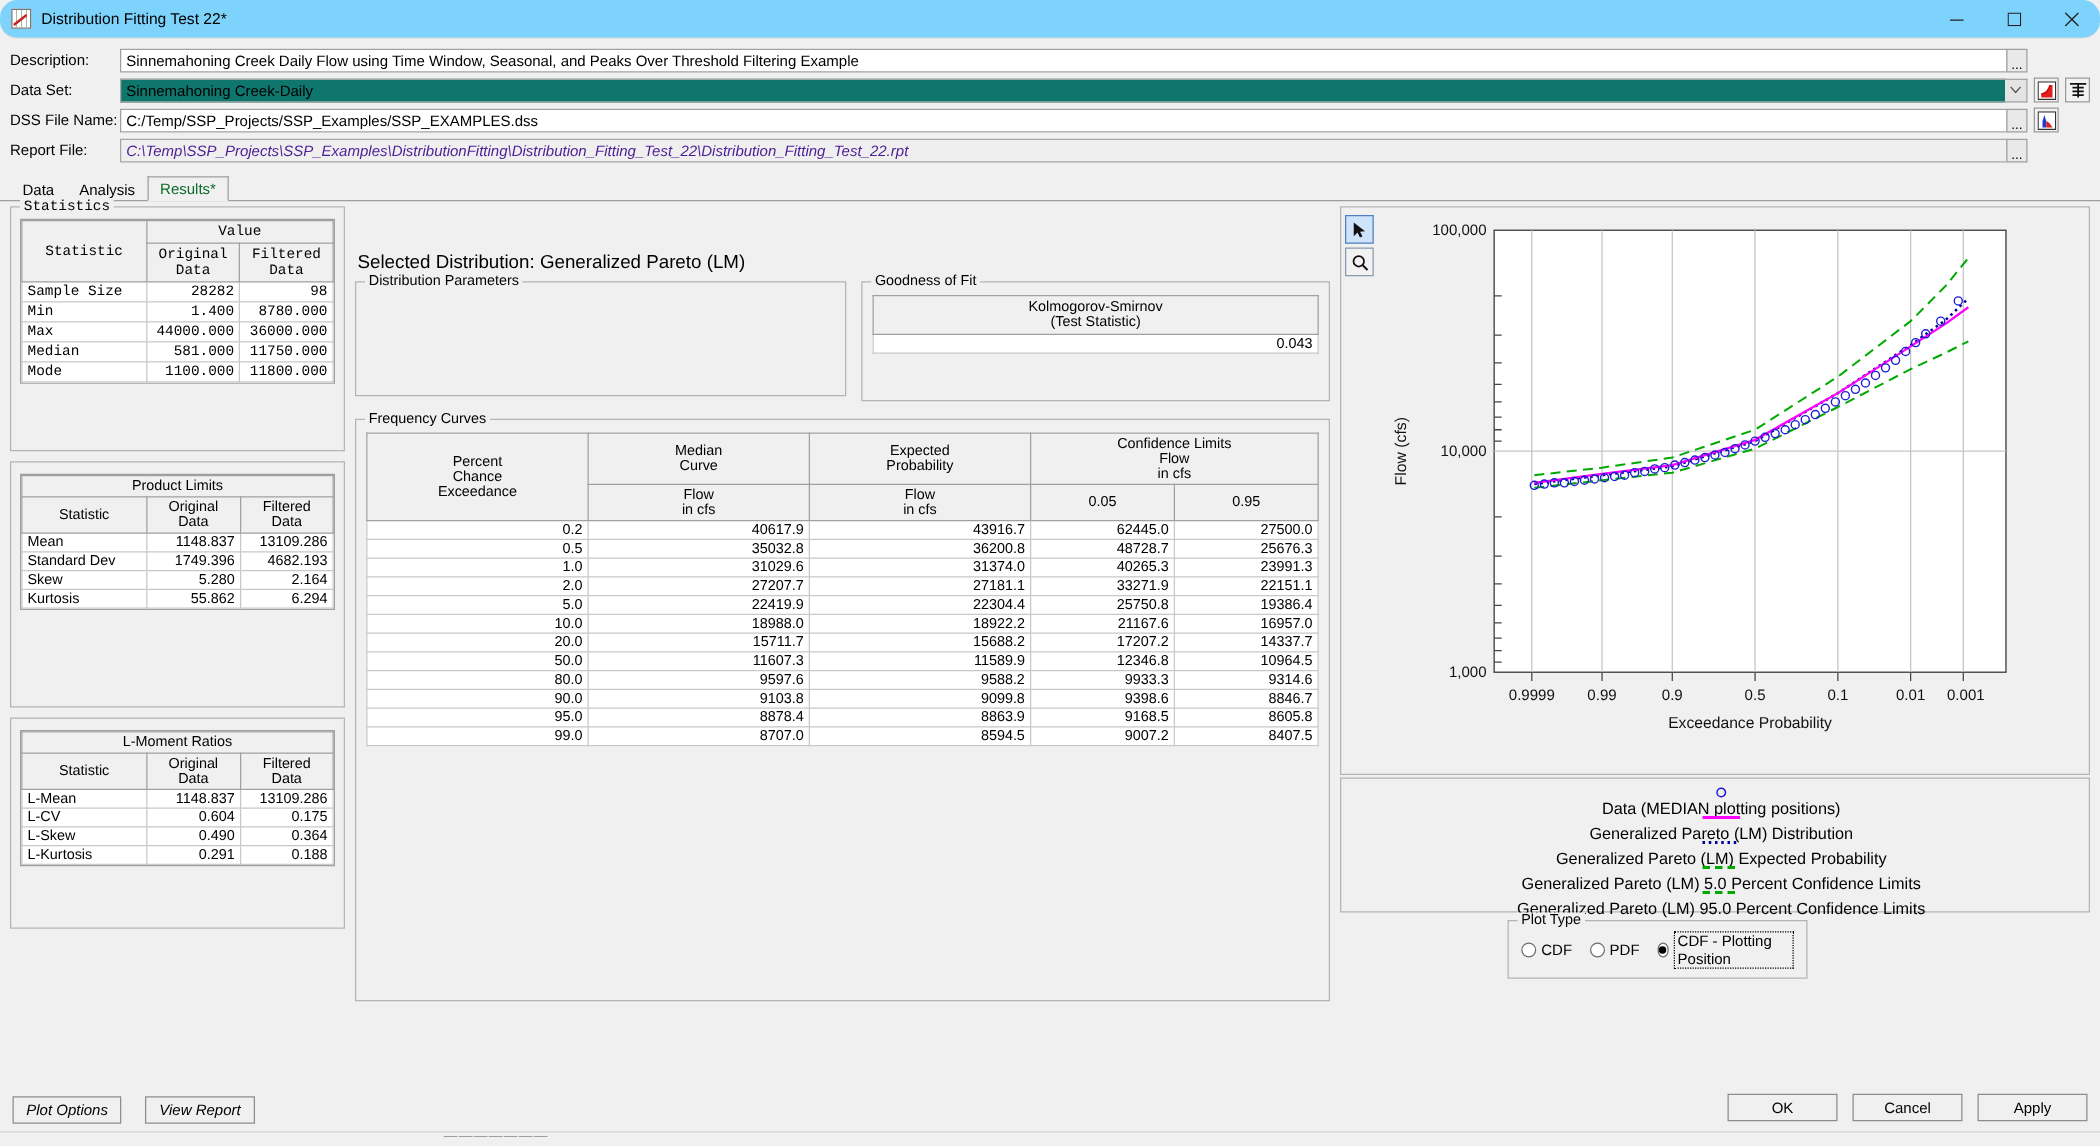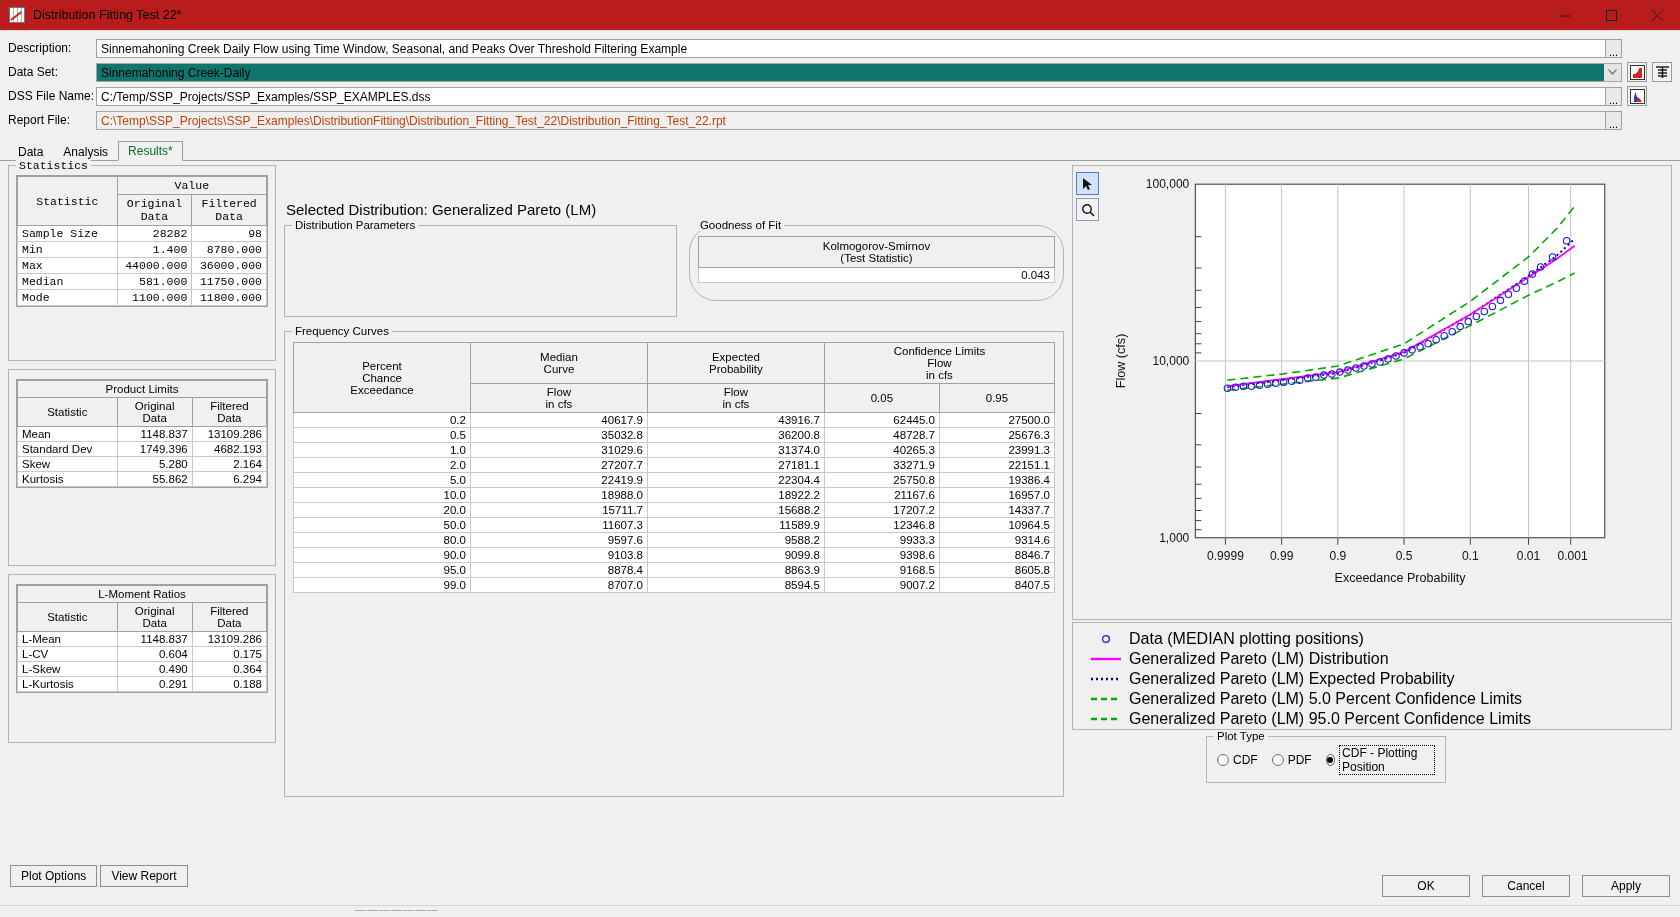--- a/index.html
+++ b/index.html
@@ -7,22 +7,22 @@
   body {
     width:1680px; height:917px;
     font-family:"Liberation Sans", sans-serif;
     font-size:12px;
     background:#f0f0f0;
     color:#000;
     overflow:hidden;
   }
   
   #titlebar{
-    height:31px; background:#b91c1c; border-bottom:1px solid #dcdcdc;
-    display:flex; align-items:center; position:relative;
+    height:31px; background:#7dd3fc; border-bottom:1px solid #dcdcdc;
+    display:flex; align-items:center; position:relative;border-radius:14px;
   }
   #app-icon{ width:16px;height:16px;margin-left:9px;margin-right:8px;
     border:1px solid #777; background:#fff; position:relative; overflow:hidden;}
   #app-icon i{position:absolute;display:block;}
   #app-icon i.g1{left:0;top:0;width:100%;height:100%;
      background:
        linear-gradient(to right,transparent 3px,#9fbf9f 3px,#9fbf9f 4px,transparent 4px),
        linear-gradient(to right,transparent 7px,#9fbf9f 7px,#9fbf9f 8px,transparent 8px),
        linear-gradient(to right,transparent 11px,#9fbf9f 11px,#9fbf9f 12px,transparent 12px);}
   #app-icon i.r1{left:1px;top:11px;width:13px;height:2px;background:#cc2222;
@@ -35,21 +35,21 @@
   
   #formhdr{padding:4px 0 2px 0;}
   .frow{display:flex;align-items:center;height:22px;margin:2px 0;}
   .flabel{width:96px;padding-left:8px;font-size:12px;}
   .fwrap{flex:1;display:flex;align-items:center;}
   .ftext{
     flex:1;height:19px;border:1px solid #a0a0a0;background:#fff;
     padding:1px 4px;font-size:12px;line-height:17px; white-space:nowrap; overflow:hidden;
   }
   .ftext.ro{background:#0f766e;border:1px solid #a6a6a6;}
-  .ftext.gray{background:#efefef;border:1px solid #a6a6a6;color:#c2410c;}
+  .ftext.gray{background:#efefef;border:1px solid #a6a6a6;color:#4c1d95;font-style:italic;}
   .dots{
     width:17px;height:19px;border:1px solid #a0a0a0;background:#e9e9e9;
     display:flex;align-items:flex-end;justify-content:center;font-size:11px;
     line-height:10px;margin-left:-1px;
   }
   .combo-arrow{
     width:18px;height:19px;background:#e4e4e4;border:1px solid #a6a6a6;border-left:none;
     display:flex;align-items:center;justify-content:center;margin-left:-1px;
   }
   .combo-arrow svg{display:block;}
@@ -95,36 +95,36 @@
   
   #rightcol{width:600px;margin-left:8px;display:flex;flex-direction:column;}
   #plotarea{flex:1;border:1px solid #b4b4b4;background:#f0f0f0;display:flex;}
   #tooltray{width:30px;padding:6px 3px 0 3px;}
   .tool{width:23px;height:23px;border:1px solid #8a9aad;background:#f2f2f2;
      margin-bottom:3px;display:flex;align-items:center;justify-content:center;}
   .tool.sel{background:#cfe4fb;border:1px solid #4f7fbf;}
   #chartwrap{flex:1;position:relative;}
   #legendbox{height:110px;border:1px solid #b4b4b4;background:#f0f0f0;margin-top:2px;
      padding:6px 0 0 10px;}
-  .legrow{display:flex;align-items:center;height:20px;font-size:16px;}
+  .legrow{display:flex;align-items:center;height:20px;font-size:13px;flex-direction:column;}
   .legsym{width:46px;display:flex;align-items:center;justify-content:center;}
   #plottype{margin-top:6px;margin-left:134px;width:240px;padding:8px 10px 7px 10px;}
   .radios{display:flex;align-items:center;gap:14px;font-size:12px;}
   .radio{display:flex;align-items:center;gap:4px;}
   .rdot{width:12px;height:12px;border:1px solid #6e6e6e;border-radius:50%;
      background:#fff;display:flex;align-items:center;justify-content:center;}
   .rdot.on::after{content:"";width:6px;height:6px;border-radius:50%;background:#000;}
   .focusring{border:1px dotted #000;padding:0 2px;}
 
   
   #bottombar{position:absolute;left:0;bottom:0;width:1680px;height:56px;}
   .btn{height:22px;min-width:70px;border:1px solid #8d8d8d;background:#f0f0f0;
      font-size:12px;display:inline-flex;align-items:center;justify-content:center;
      padding:0 10px;}
-  #btnleft{position:absolute;left:10px;top:4px;display:flex;gap:3px;}
+  #btnleft{position:absolute;left:10px;top:16px;display:flex;gap:19px;font-style:italic;}
   #btnright{position:absolute;right:10px;top:14px;display:flex;gap:12px;}
   #statusbar{position:absolute;left:0;bottom:0;width:100%;height:12px;
      border-top:1px solid #d4d4d4;background:#f0f0f0;}
   #statusbar .dashes{position:absolute;left:355px;top:-3px;font-size:11px;color:#999;
      letter-spacing:1px;}
 </style>
 </head>
 <body>
 
 <div id="titlebar">
@@ -357,21 +357,21 @@
   <div id="centercol">
 
     <div id="seldist">Selected Distribution: Generalized Pareto (LM)</div>
 
     <div class="midrow">
 
       <div class="group" style="flex:1.05;height:92px;padding:10px 8px 8px 8px;">
         <span class="gtitle">Distribution Parameters</span>
       </div>
 
-      <div class="group" style="flex:1;height:76px;padding:10px 8px 8px 8px;border-radius:27px;">
+      <div class="group" style="flex:1;height:96px;padding:10px 8px 8px 8px;">
         <span class="gtitle">Goodness of Fit</span>
         <table class="t">
           <tbody>
               <tr>
             <th style="padding:3px 4px;">
               <span>Kolmogorov-Smirnov</span><br>
               <span>(Test Statistic)</span>
             </th>
           </tr>
           <tr>

